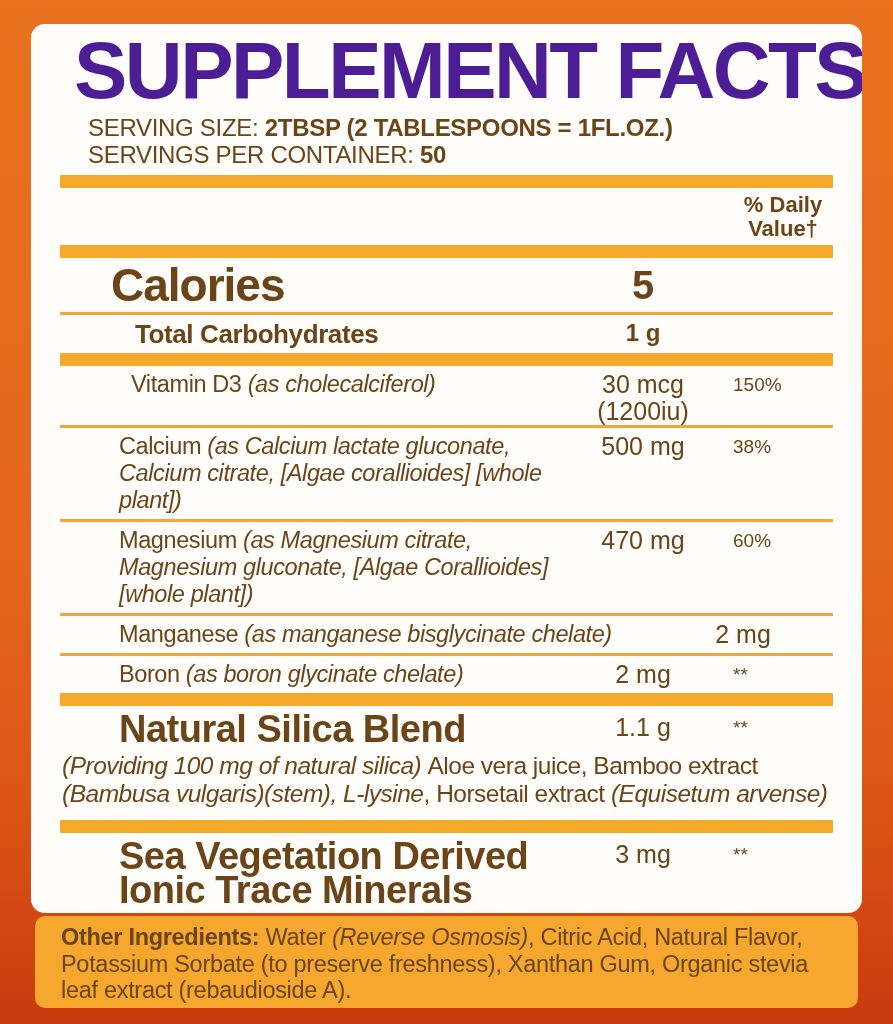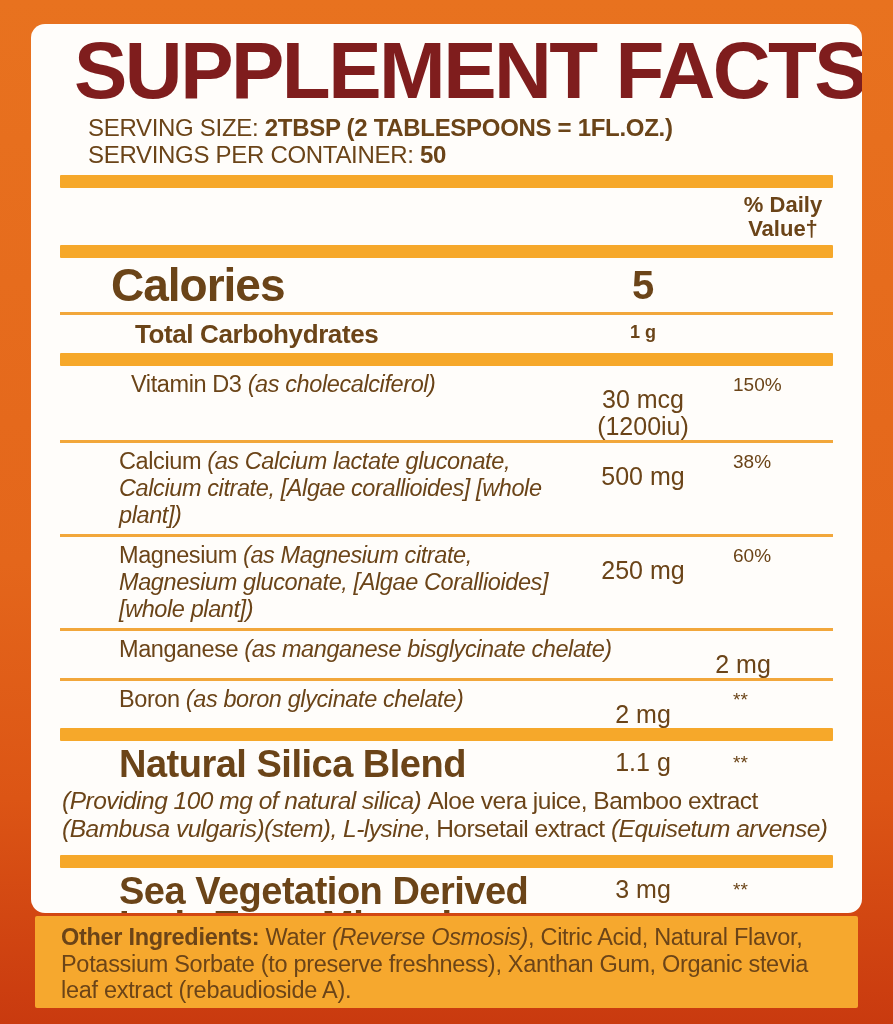--- a/index.html
+++ b/index.html
@@ -10,50 +10,50 @@
     position:relative; overflow:hidden;
     color:#6B4418;
   }
   .panel {
     position:absolute; left:31px; top:24px; width:831px; height:889px;
     background:#FFFDFA; border-radius:14px;
     padding:10px 29px 0 29px; overflow:hidden;
   }
   .title {
     font-weight:bold; font-size:80px; line-height:0.92; letter-spacing:-2.5px;
-    padding-left:14px; white-space:nowrap; color:#7f1d1d;
+    padding-left:14px; white-space:nowrap; color:#4c1d95;
   }
   .serving-block { padding-left:28px; margin-top:6px; }
   .serving-line { font-size:24px; line-height:27px; letter-spacing:-0.3px; }
   .serving-line b { font-weight:bold; }
   .bar { height:13px; background:#F6A82A; border-radius:1px; }
   .bar.m-top { margin-top:7px; }
   .line { height:3px; background:#F2A73B; }
   .cols { display:flex; margin-top:5px; margin-bottom:4px; }
   .cols .spacer { flex:1; }
   .colhead { font-size:22px; font-weight:bold; line-height:24px; text-align:center; }
   .colhead.amt { width:180px; }
   .colhead.dv  { width:100px; }
   .row { display:flex;margin-left:47px; }
   .row .name { flex:1; font-size:23.5px; line-height:27px; letter-spacing:-0.4px; padding:5px 4px 5px 12px; }
-  .row .amt  { width:180px; text-align:center; font-size:25px; line-height:27px; padding-top:20px; }
+  .row .amt  { width:180px; text-align:center; font-size:25px; line-height:27px; padding-top:5px; }
   .row .dv   { width:100px; text-align:left; font-size:19px; line-height:27px; padding-top:5px; }
   .it { font-style:italic; }
   .row.calories .name { font-size:46px; line-height:50px; font-weight:bold; letter-spacing:-1px; padding:2px 4px 2px 4px; }
   .row.calories .amt  { font-size:40px; line-height:50px; font-weight:bold; padding-top:2px; }
   .row.carbs .name { font-weight:bold; font-size:26px; line-height:30px; padding:4px 4px 4px 28px; }
-  .row.carbs .amt  { font-weight:bold; font-size:18px; padding-top:4px; }
+  .row.carbs .amt  { font-weight:bold; font-size:24px; padding-top:4px; }
   .row.vitd .name { padding-left:24px; }
   .row.blend .name { font-weight:bold; font-size:38px; line-height:34px; padding:6px 4px 6px 12px; letter-spacing:-0.5px; }
   .row.blend .amt, .row.blend .dv { padding-top:8px; }
   .row.sea .name { max-width:460px; }
   .blend-desc { font-size:24.5px; line-height:28.5px; letter-spacing:-0.5px; padding:0 0 4px 2px; }
   .other-box {
     position:absolute; left:35px; top:916px; width:823px; height:92px;
-    background:#F6A82E; border-radius:2px; padding:8px 26px 0 26px;
+    background:#F6A82E; border-radius:10px; padding:8px 26px 0 26px;
     font-size:23.5px; line-height:26.5px; letter-spacing:-0.3px; color:#6B4418;
   }
   .other-box b { font-weight:bold; }
 </style>
 </head>
 <body>
 
 <div class="panel">
 
   <div class="title">SUPPLEMENT FACTS</div>
@@ -102,21 +102,21 @@
   <div class="row">
     <div class="name"><span>Calcium </span><span class="it">(as Calcium lactate gluconate, Calcium citrate, [Algae corallioides] [whole plant])</span></div>
     <div class="amt">500 mg</div>
     <div class="dv">38%</div>
   </div>
 
   <div class="line"></div>
 
   <div class="row">
     <div class="name"><span>Magnesium </span><span class="it">(as Magnesium citrate, Magnesium gluconate, [Algae Corallioides] [whole plant])</span></div>
-    <div class="amt">250 mg</div>
+    <div class="amt">470 mg</div>
     <div class="dv">60%</div>
   </div>
 
   <div class="line"></div>
 
   <div class="row">
     <div class="name"><span>Manganese </span><span class="it">(as manganese bisglycinate chelate)</span></div>
     <div class="amt">2 mg</div>
   </div>
 

